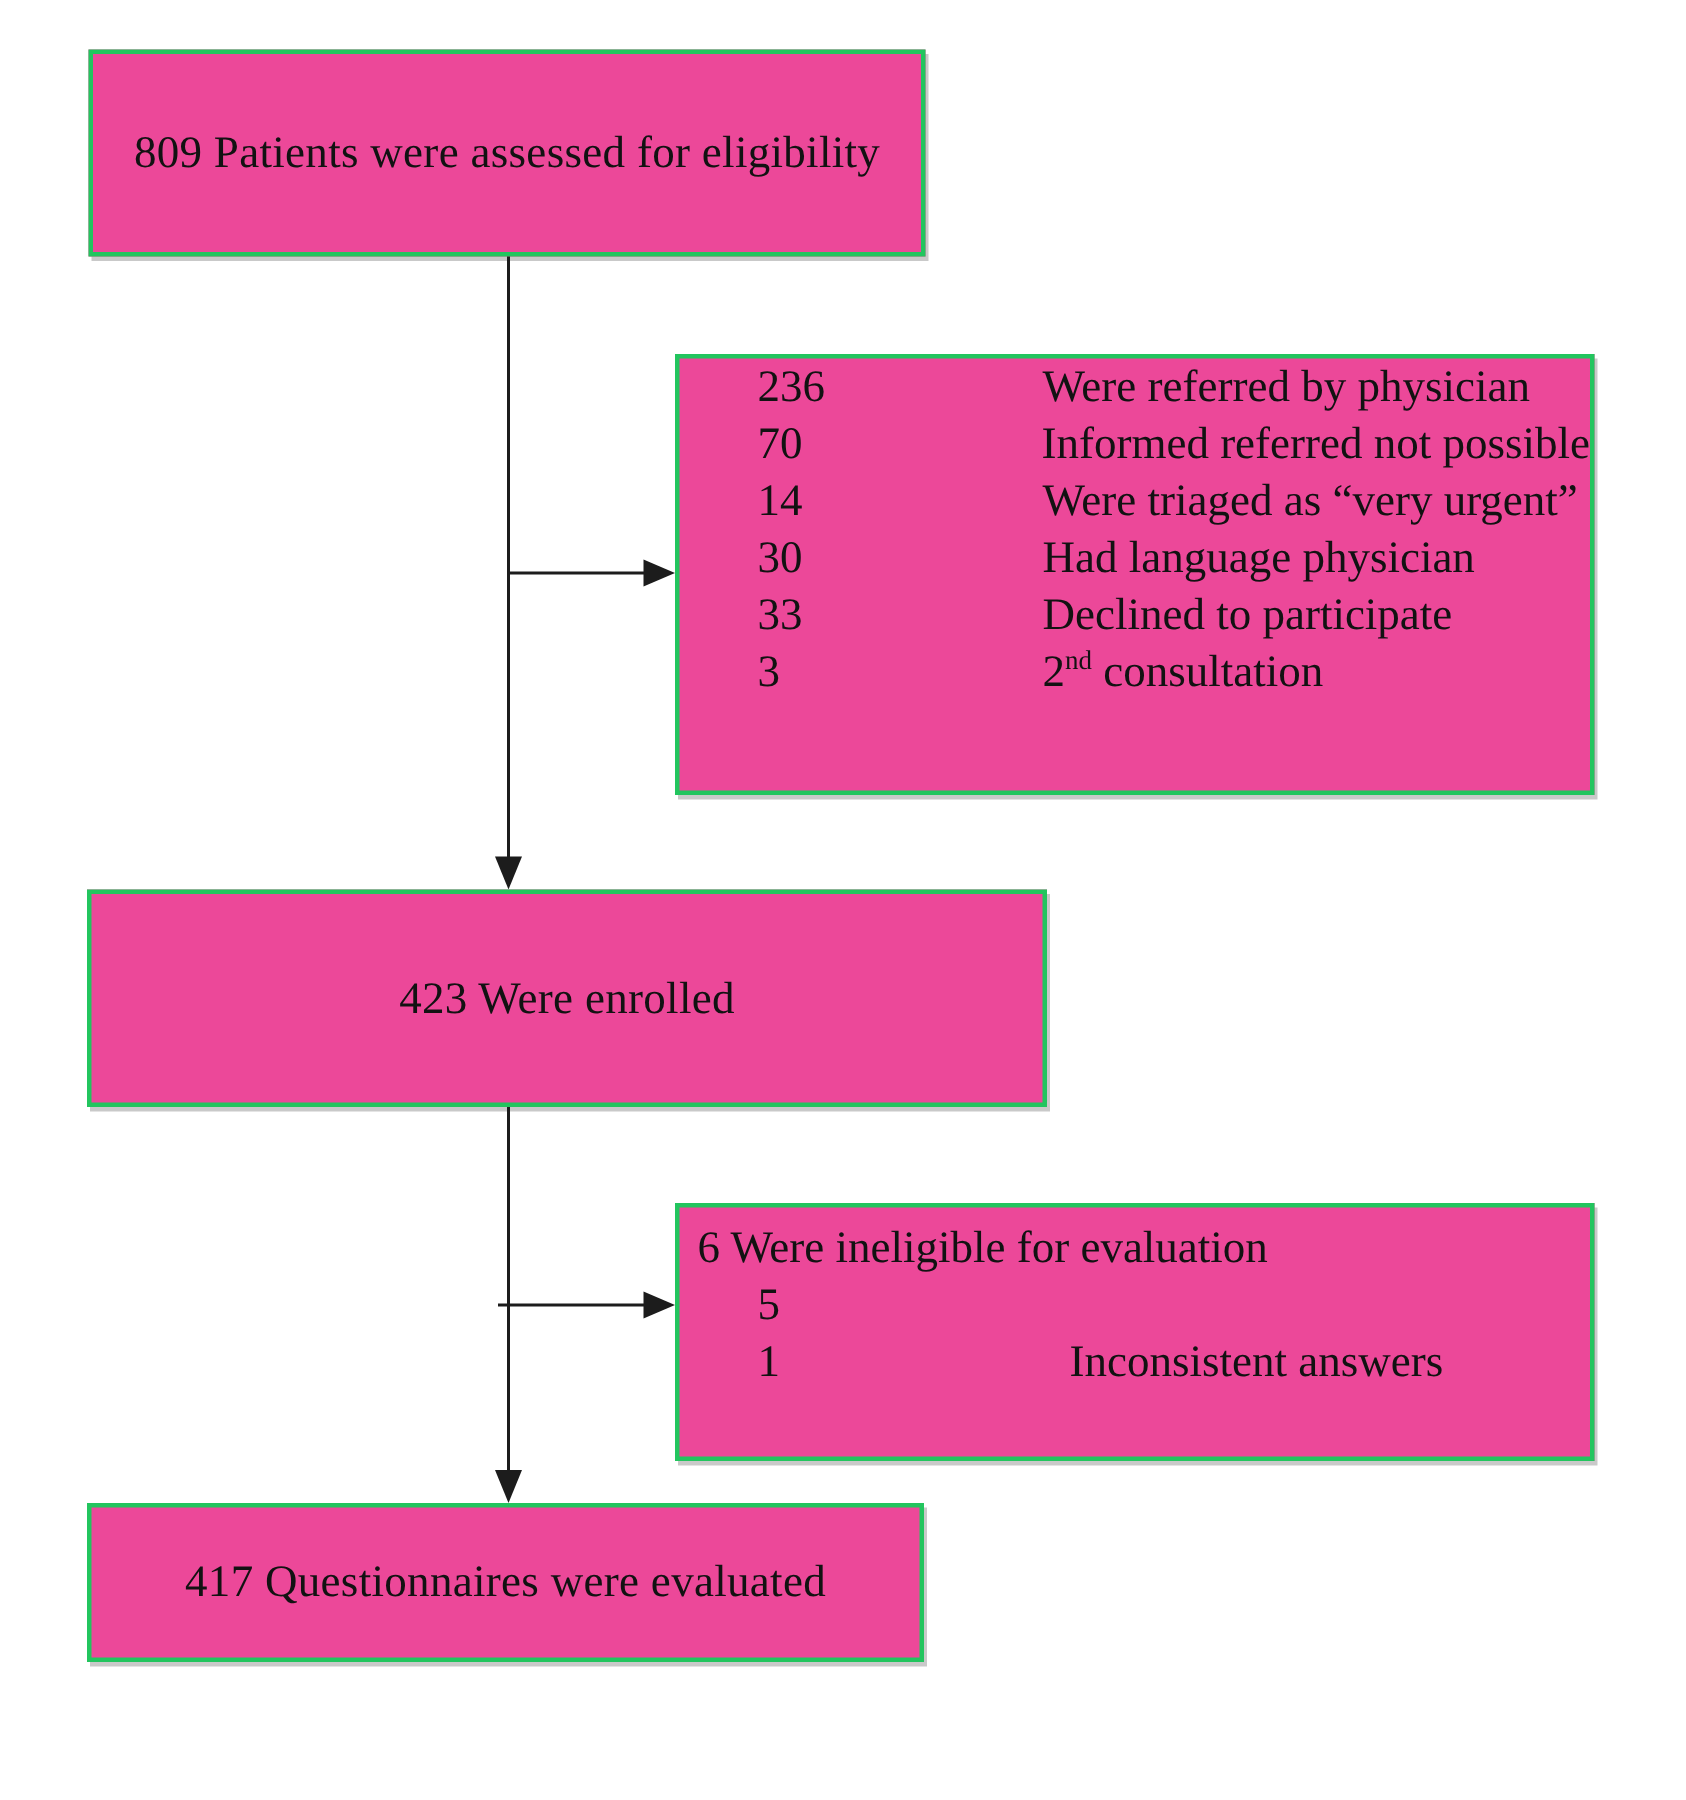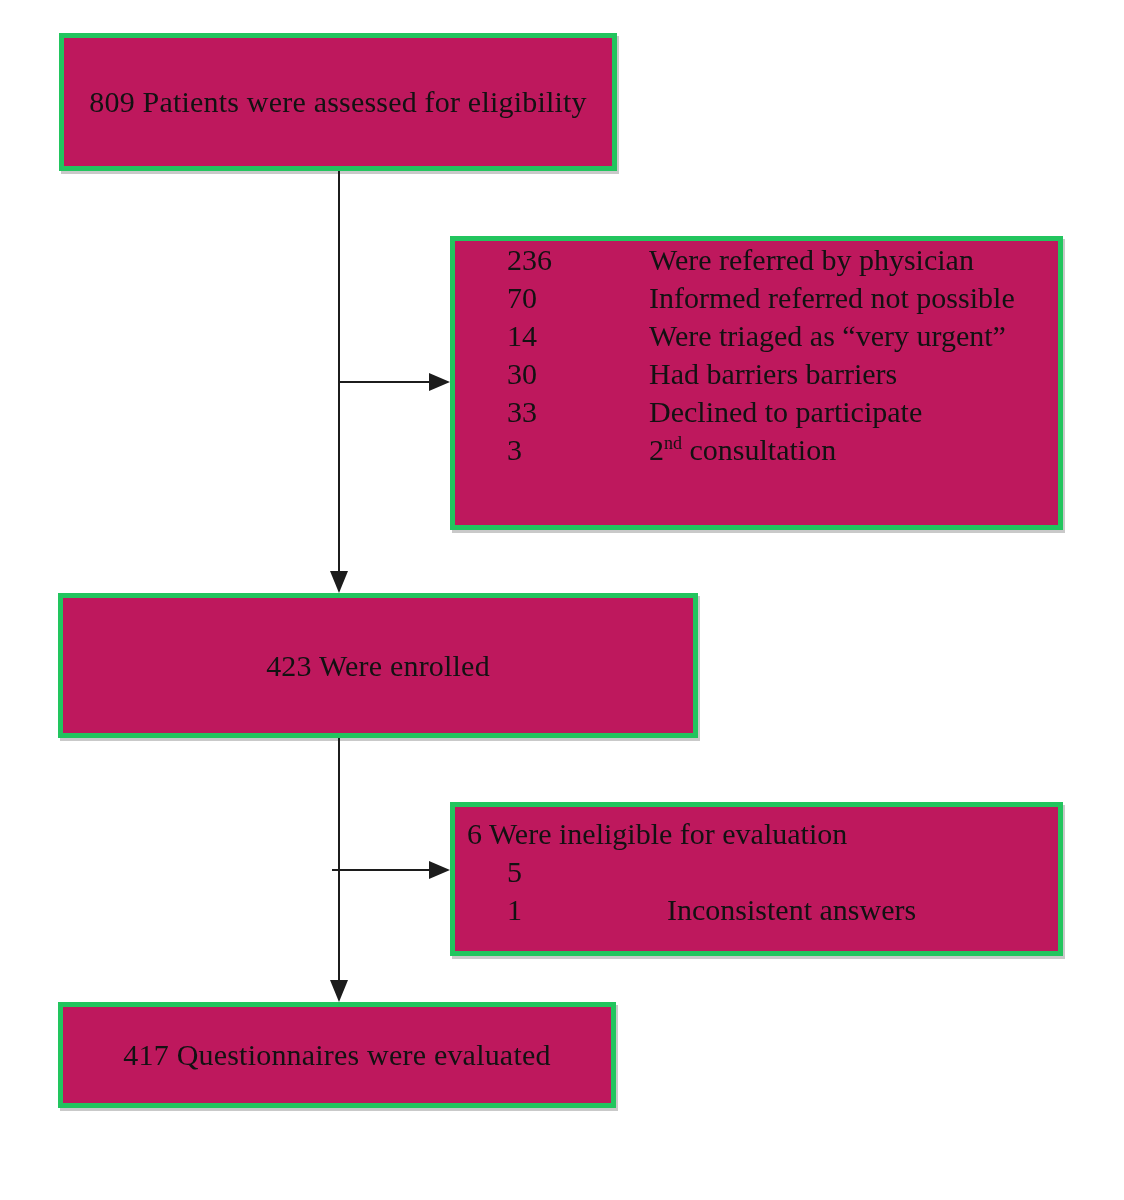--- a/index.html
+++ b/index.html
@@ -2,29 +2,29 @@
 <html><head>
 <meta charset="utf-8">
 <style>
   html,body{margin:0;padding:0;background:#ffffff;}
   body{
     width:1124px;height:1200px;position:relative;overflow:hidden;
     font-family:"Liberation Serif","DejaVu Serif",serif;color:#121212;
   }
   .canvas{position:absolute;inset:0;}
   .box{
-    position:absolute;box-sizing:border-box;background:#be185d;
-    border:5px solid #22c55e;box-shadow:2px 3px 0 #c9c9c9;
+    position:absolute;box-sizing:border-box;background:#ec4899;
+    border:3px solid #22c55e;box-shadow:2px 3px 0 #c9c9c9;
   }
   .main-box{display:flex;align-items:center;justify-content:center;}
   .main-label{font-size:30px;white-space:nowrap;letter-spacing:0.2px;}
   .excl{font-size:30px;line-height:38px;}
   .excl-header{margin:12px 0 0 15px;white-space:nowrap;}
   .excl-rows{margin-top:0;}
-  .excl-row{display:flex;white-space:nowrap;}
+  .excl-row{display:flex;white-space:nowrap;gap:48px;}
   .excl-row .num{margin-left:52px;display:inline-block;}
   .excl-1 .excl-row .num{width:142px;}
   .excl-2 .excl-row .num{width:160px;}
   .excl-row .lab sup{font-size:60%;vertical-align:super;line-height:0;}
   .line{position:absolute;background:#1c1c1c;}
   .arrow-down{
     position:absolute;width:0;height:0;
     border-left:9px solid transparent;border-right:9px solid transparent;
     border-top:22px solid #1c1c1c;
   }
@@ -58,21 +58,21 @@
         <div class="excl-row">
           <span class="num">70</span>
           <span class="lab">Informed referred not possible</span>
         </div>
         <div class="excl-row">
           <span class="num">14</span>
           <span class="lab">Were triaged as “very urgent”</span>
         </div>
         <div class="excl-row">
           <span class="num">30</span>
-          <span class="lab">Had barriers barriers</span>
+          <span class="lab">Had language physician</span>
         </div>
         <div class="excl-row">
           <span class="num">33</span>
           <span class="lab">Declined to participate</span>
         </div>
         <div class="excl-row">
           <span class="num">3</span>
           <span class="lab">2<sup>nd</sup> consultation</span>
         </div>
       </div>
@@ -81,21 +81,21 @@
   <div class="box main-box" style="left:58px;top:593px;width:640px;height:145px;">
     <span class="main-label">423 Were enrolled</span>
   </div>
 
   <div class="line" style="left:338px;top:738px;width:2px;height:242px;"></div>
   <div class="arrow-down" style="left:330px;top:980px;"></div>
 
   <div class="line" style="left:332px;top:869px;width:98px;height:2px;"></div>
   <div class="arrow-right" style="left:429px;top:861px;"></div>
 
-  <div class="box excl excl-2" style="left:450px;top:802px;width:613px;height:154px;">
+  <div class="box excl excl-2" style="left:450px;top:802px;width:613px;height:172px;">
     <div class="excl-header" style="margin-top:8px;margin-left:12px;">6 Were ineligible for evaluation</div>
     <div class="excl-rows">
         <div class="excl-row">
           <span class="num">5</span>
         </div>
         <div class="excl-row">
           <span class="num">1</span>
           <span class="lab">Inconsistent answers</span>
         </div>
       </div>

